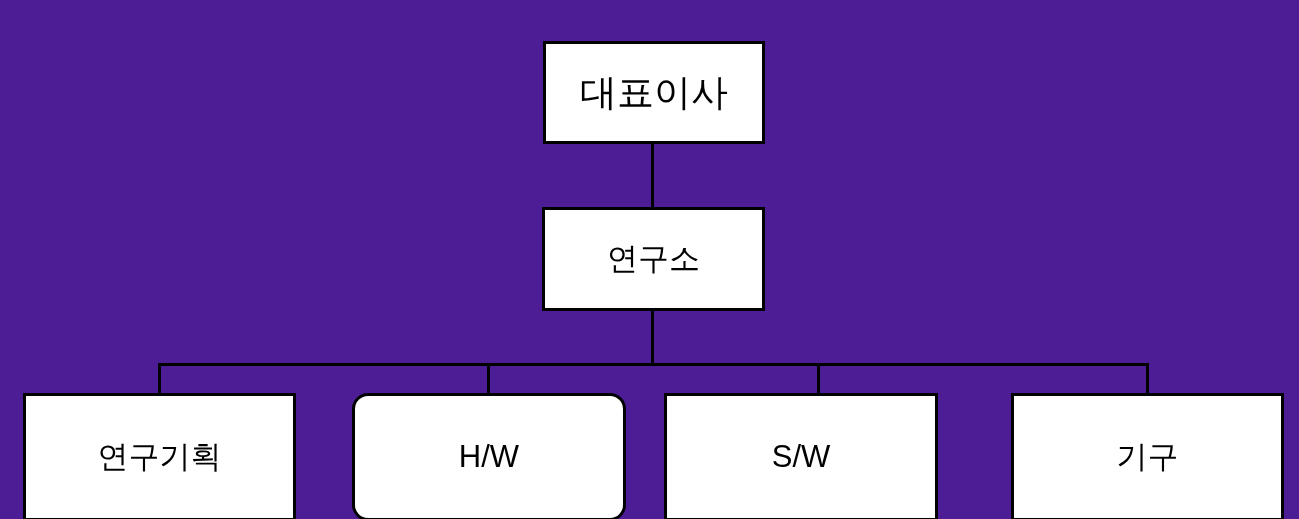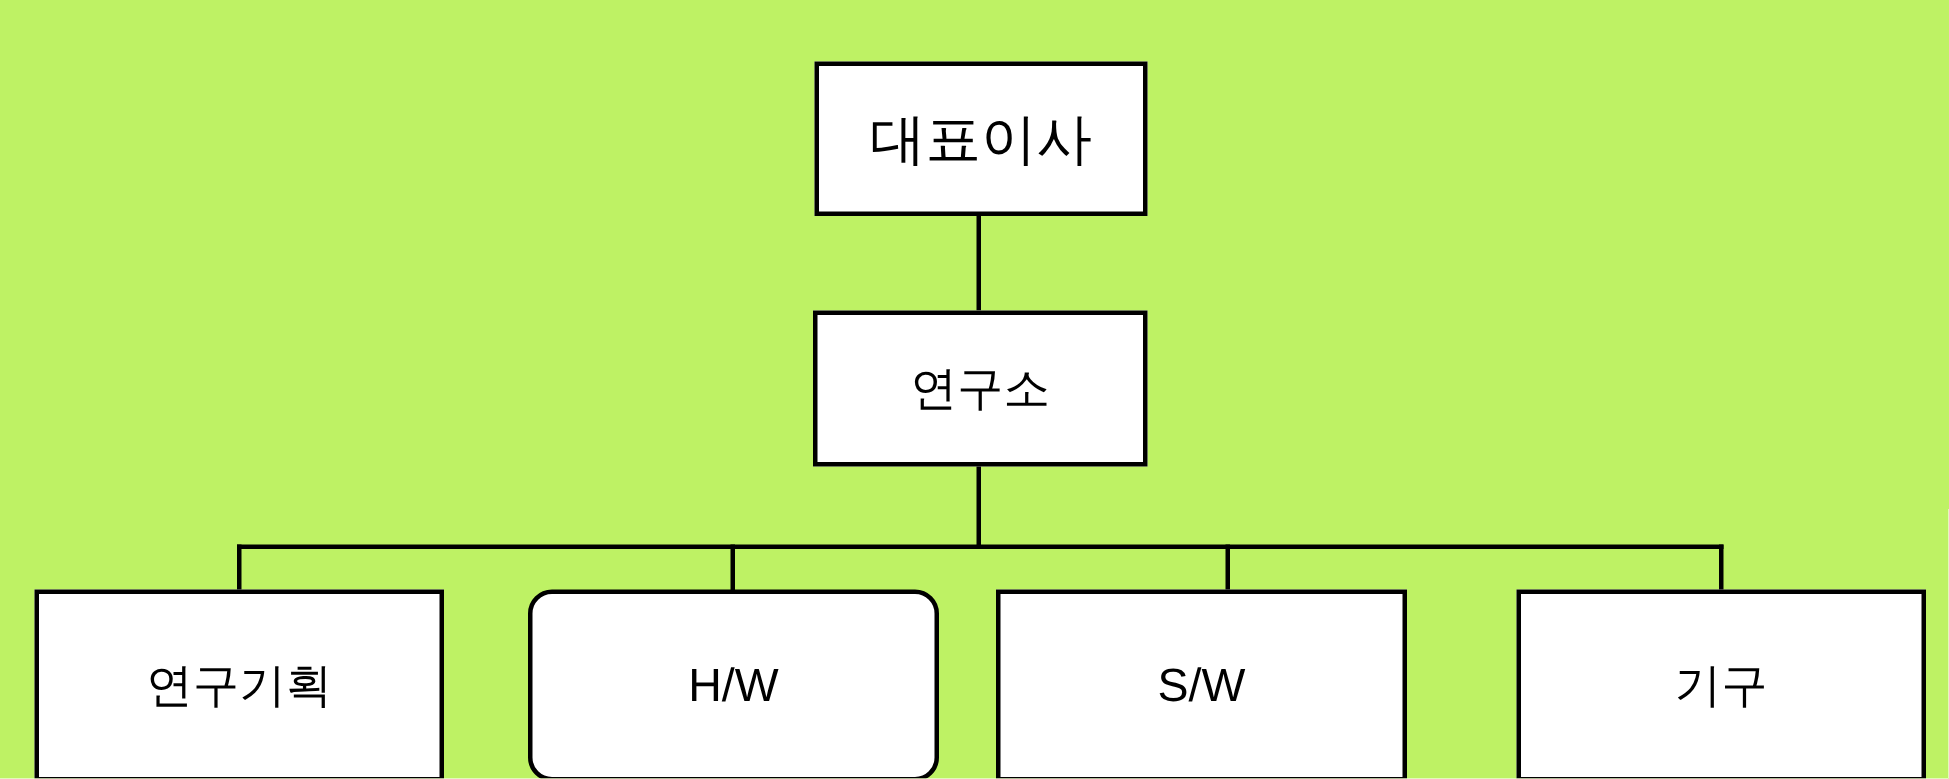--- a/index.html
+++ b/index.html
@@ -5,21 +5,21 @@
   html, body {
     margin: 0;
     padding: 0;
     background: #ffffff;
     font-family: "Liberation Sans", sans-serif;
   }
   .canvas {
     position: relative;
     width: 1299px;
     height: 519px;
-    background: #bef264;
+    background: #4c1d95;
     overflow: hidden;
   }
   .box {
     position: absolute;
     box-sizing: border-box;
     border: 3px solid #000000;
     background: #ffffff;
     display: flex;
     align-items: center;
     justify-content: center;

